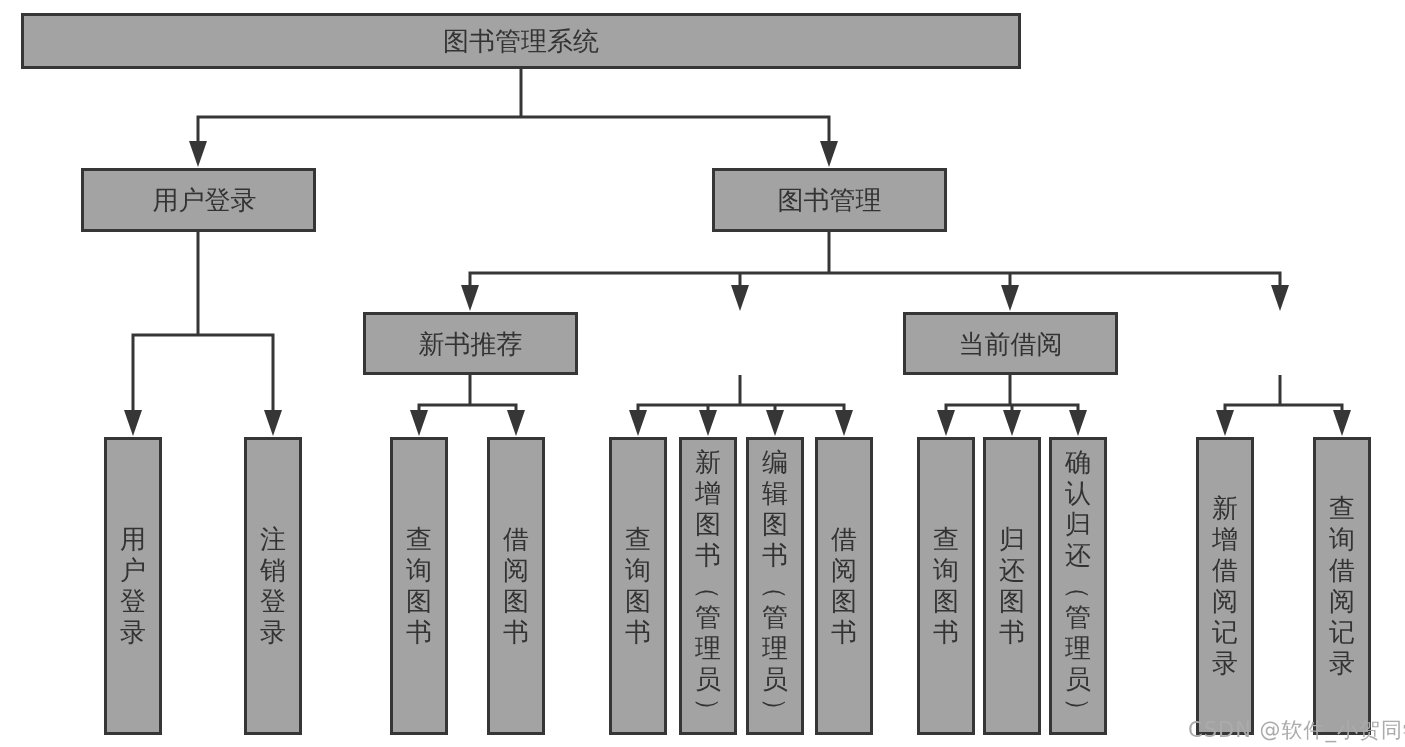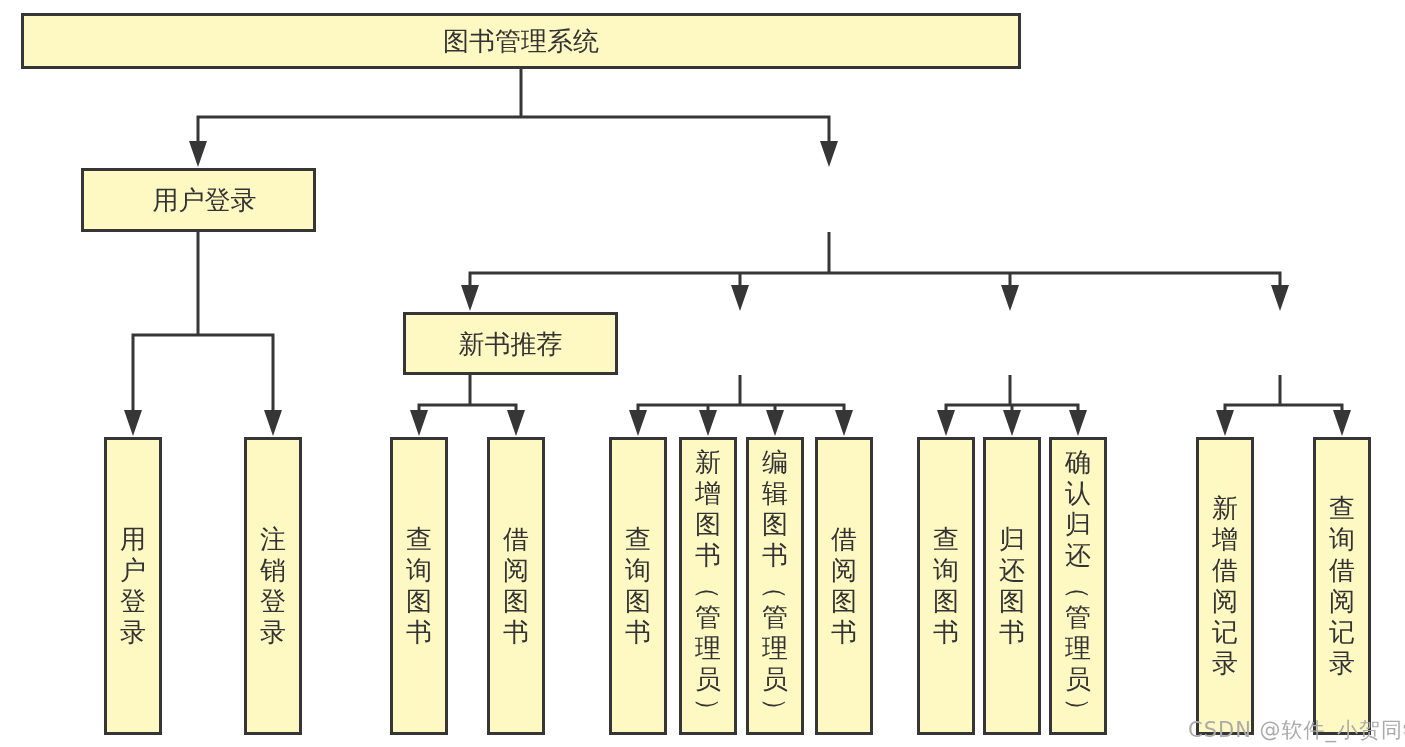--- a/index.html
+++ b/index.html
@@ -3,27 +3,27 @@
 <meta charset="utf-8">
 <style>
   html,body{margin:0;padding:0;background:#fff;}
   .stage{
     position:relative;width:1405px;height:747px;background:#fff;overflow:hidden;
     font-family:"DejaVu Sans","Liberation Sans",sans-serif;
   }
   svg.connectors{position:absolute;left:0;top:0;z-index:1;}
   .node{
     position:absolute;box-sizing:border-box;z-index:2;
-    border:3px solid #363636;background:#fef9c3;color:#333;
+    border:3px solid #363636;background:#a3a3a3;color:#333;
     display:flex;align-items:center;justify-content:center;
     font-size:26px;line-height:1;
   }
   .root{left:21px;top:13px;width:1000px;height:56px;}
   .l2{top:168px;width:235px;height:64px;}
-  .l3{top:312px;width:215px;height:63px;margin-left:40px;}
+  .l3{top:312px;width:215px;height:63px;}
   .leaf{top:437px;width:58px;height:298px;}
   .v-char{display:block;height:31px;line-height:31px;text-align:center;}
   .v-rot{transform:rotate(90deg);}
   .watermark{
     position:absolute;left:1188px;top:716px;z-index:6;white-space:nowrap;
     font-size:21px;letter-spacing:1px;color:#ababab;
   }
 </style>
 </head>
 <body>
@@ -71,23 +71,29 @@
       <polygon points="1333,410 1351,410 1342,436" fill="#363636"></polygon>
     </svg>
 
   <div class="node root" style="border-color: rgb(54, 54, 54); color: rgb(51, 51, 51);">
     <span>图书管理系统</span>
   </div>
 
   <div class="node l2" style="left: 81px; border-color: rgb(54, 54, 54); color: rgb(51, 51, 51); padding-left: 12px;">
     <span>用户登录</span>
   </div>
+  <div class="node l2" style="left: 712px; border-color: rgb(54, 54, 54); color: rgb(51, 51, 51);">
+    <span>图书管理</span>
+  </div>
 
   <div class="node l3" style="left: 363px; border-color: rgb(54, 54, 54); color: rgb(51, 51, 51);">
     <span>新书推荐</span>
+  </div>
+  <div class="node l3" style="left: 903px; border-color: rgb(54, 54, 54); color: rgb(51, 51, 51);">
+    <span>当前借阅</span>
   </div>
 
   <div class="node leaf" style="left: 104px; border-color: rgb(54, 54, 54); color: rgb(51, 51, 51);">
     <span class="v-text">
         <span class="v-char">用</span>
         <span class="v-char">户</span>
         <span class="v-char">登</span>
         <span class="v-char">录</span>
       </span>
   </div>

